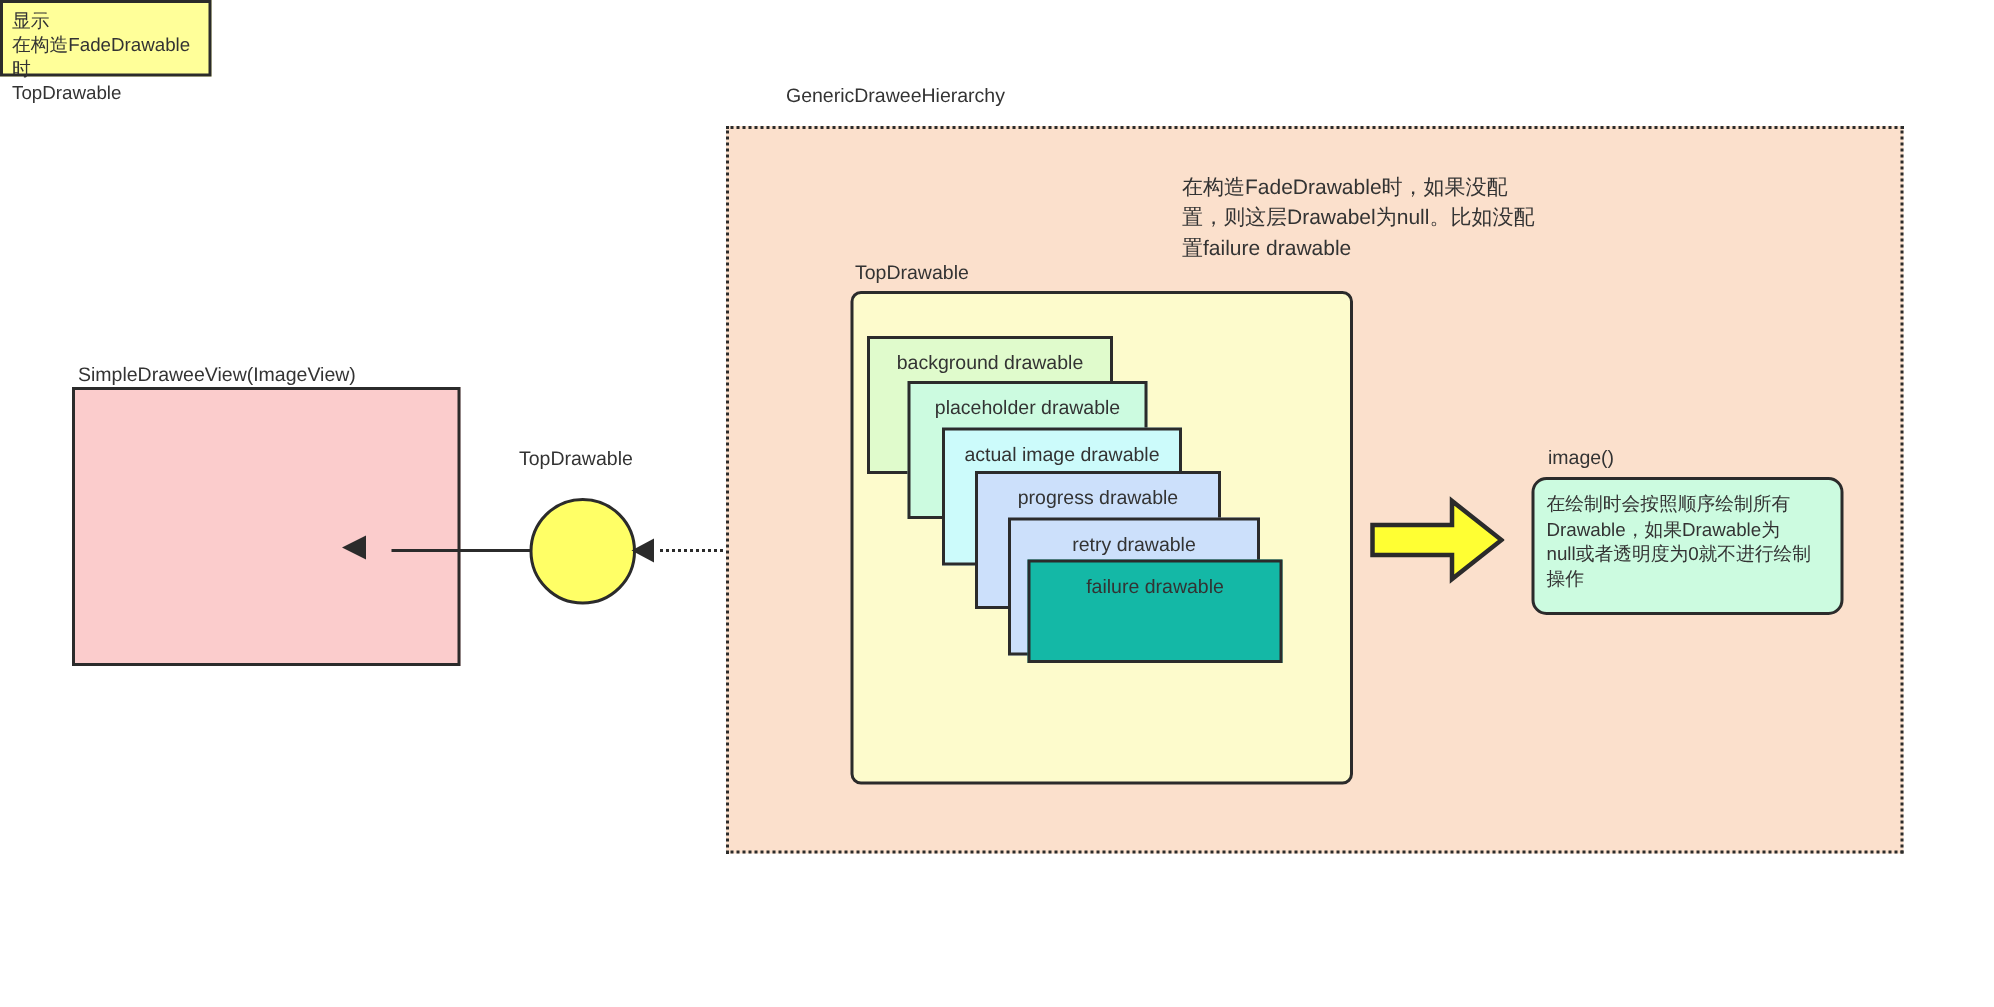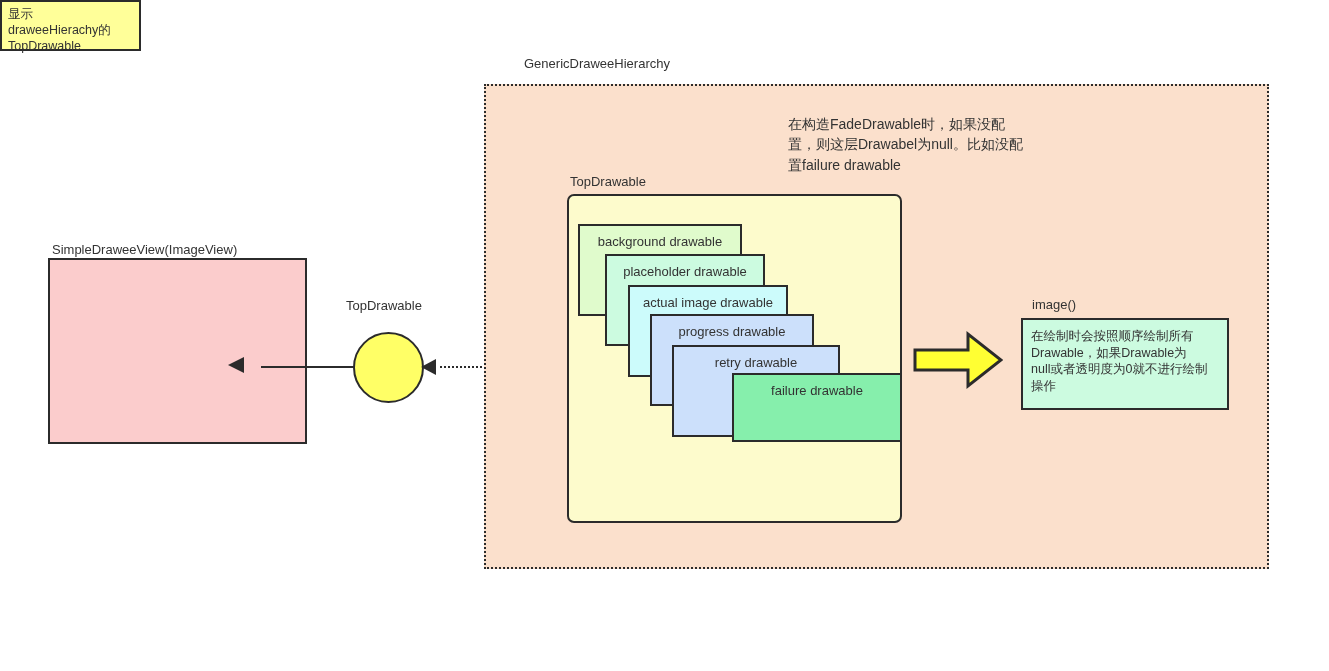--- a/index.html
+++ b/index.html
@@ -101,21 +101,21 @@
 
   
   #flow-arrow { position: absolute; left: 913px; top: 330px; width: 90px; height: 60px; }
 
   
   #draw-note-box {
     position: absolute;
     left: 1021px; top: 318px; width: 208px; height: 92px;
     background: #ccfbe0;
     border: 2px solid #2b2b2b;
-    border-radius: 0;
+    border-radius: 10px;
     padding: 8px 6px 0 8px;
     font-size: 12.5px; color: #333; line-height: 1.32;
   }
 
   
   #hierarchy-annotation {
     position: absolute; left: 788px; top: 114px;
     font-size: 14px; color: #333; line-height: 1.45;
     white-space: pre-line;
   }
@@ -123,21 +123,21 @@
 </head>
 <body>
 
 <div id="stage">
 
   <div class="lbl" style="left:52px; top:241px;">SimpleDraweeView(ImageView)</div>
 
   <div class="box" id="simple-drawee-view-box"></div>
 
   <div id="top-drawable-note" style="white-space:pre-line;">显示
-draweeHierachy的
+在构造FadeDrawable时
 TopDrawable</div>
 
   <div id="arrow-circle-to-note"></div>
   <div id="arrow-circle-to-note-head"></div>
 
   <div class="lbl" style="left:346px; top:297px;">TopDrawable</div>
   <div id="top-drawable-circle"></div>
 
   <div id="arrow-dotted-line"></div>
   <div id="arrow-dotted-head"></div>
@@ -153,21 +153,21 @@
   <div class="lbl" style="left:570px; top:173px;">TopDrawable</div>
 
   <div id="fade-drawable-box"></div>
 
   <div id="layer-stack">
       <div class="layer" style="left: 578px; top: 224px; width: 164px; height: 92px; background: rgb(224, 251, 204); z-index: 10;">background drawable</div>
       <div class="layer" style="left: 605px; top: 254px; width: 160px; height: 92px; background: rgb(204, 251, 224); z-index: 11;">placeholder drawable</div>
       <div class="layer" style="left: 628px; top: 285px; width: 160px; height: 92px; background: rgb(204, 251, 251); z-index: 12;">actual image drawable</div>
       <div class="layer" style="left: 650px; top: 314px; width: 164px; height: 92px; background: rgb(204, 224, 251); z-index: 13;">progress drawable</div>
       <div class="layer" style="left: 672px; top: 345px; width: 168px; height: 92px; background: rgb(204, 224, 251); z-index: 14;">retry drawable</div>
-      <div class="layer" style="left: 685px; top: 373px; width: 170px; height: 69px; background: #86efac; z-index: 15; margin-left: 47px;">failure drawable</div>
+      <div class="layer" style="left: 685px; top: 373px; width: 170px; height: 69px; background: #14b8a6; z-index: 15;">failure drawable</div>
     </div>
 
   <div id="flow-arrow">
     <svg width="90" height="60" viewBox="0 0 90 60">
       <polygon points="2,20 55,20 55,4 88,30 55,56 55,40 2,40" fill="#ffff33" stroke="#2b2b2b" stroke-width="3" stroke-linejoin="miter"></polygon>
     </svg>
   </div>
 
   <div class="lbl" style="left:1032px; top:296px;">image()</div>
 

